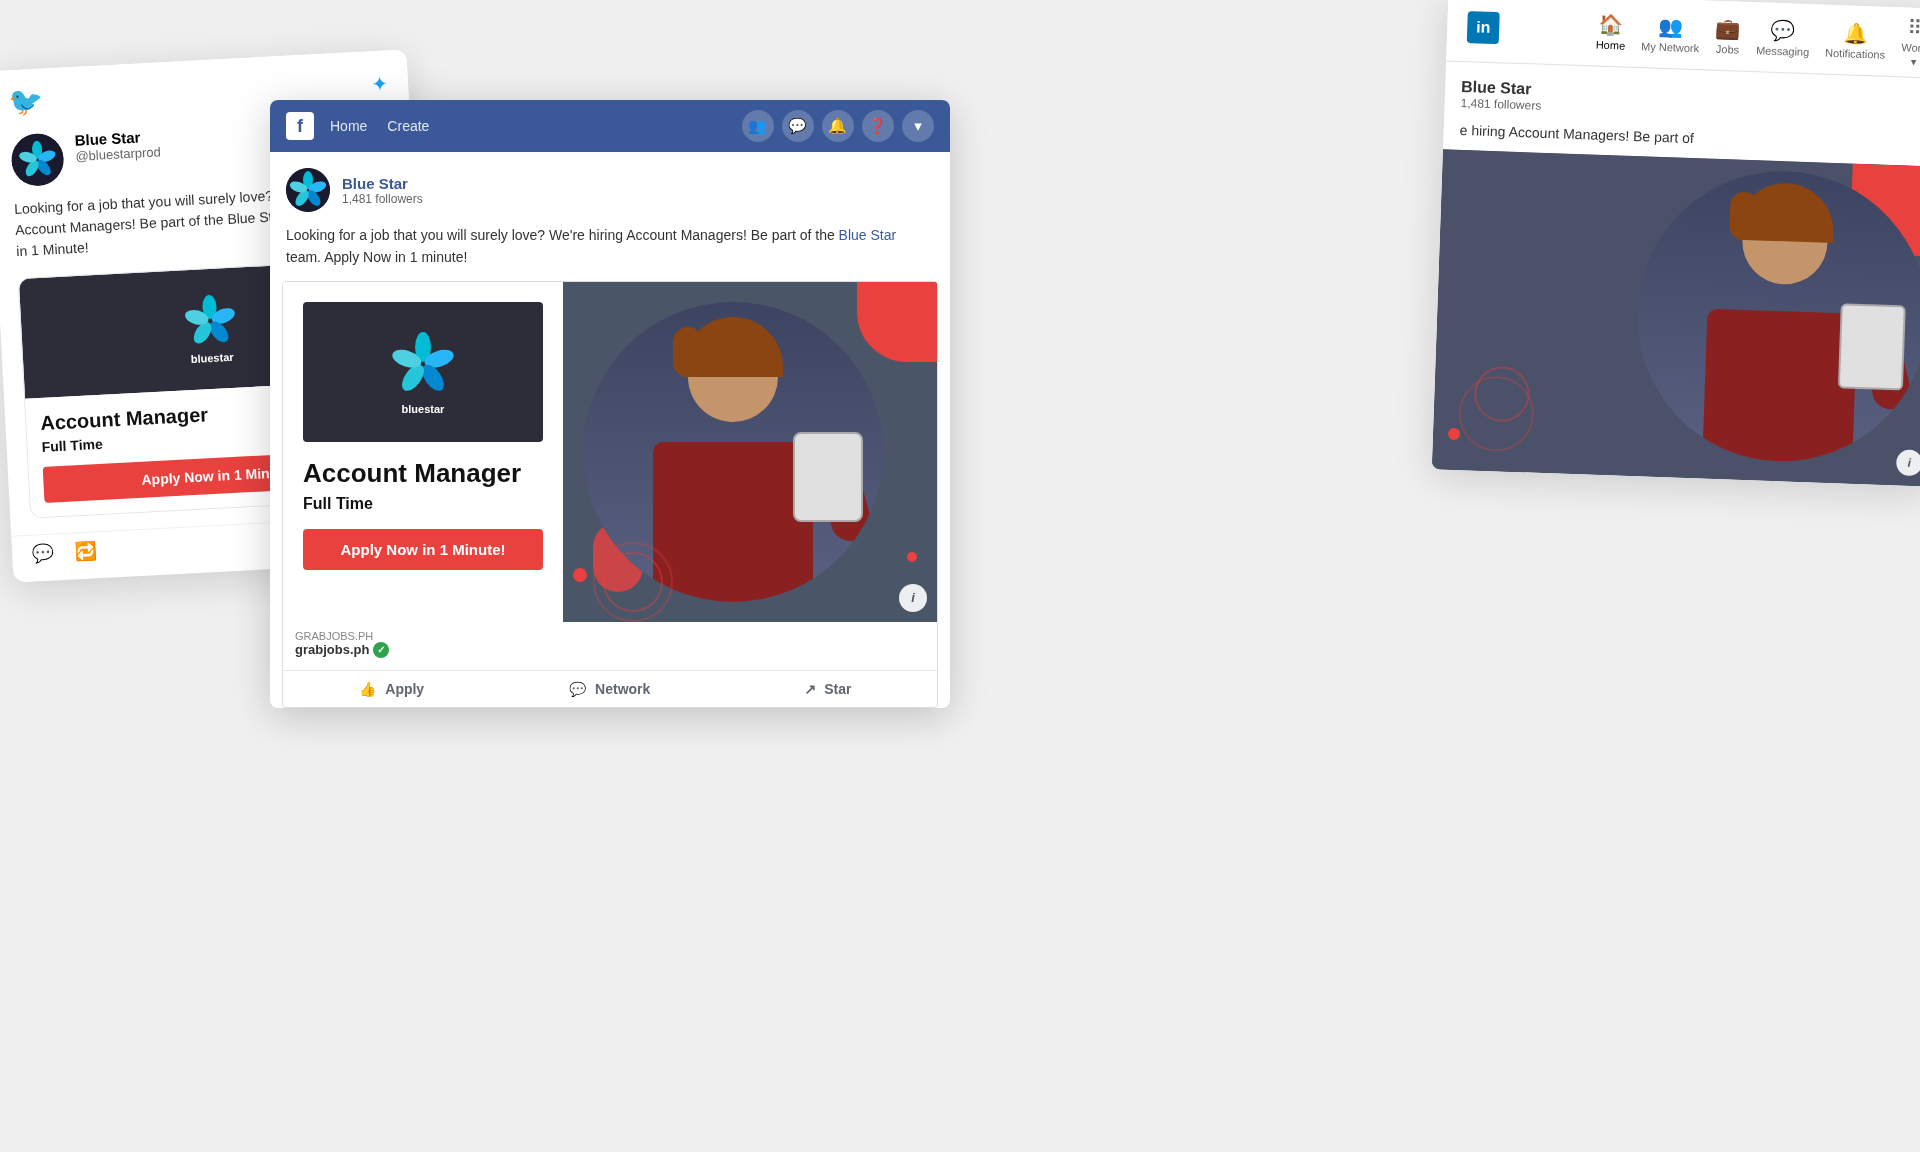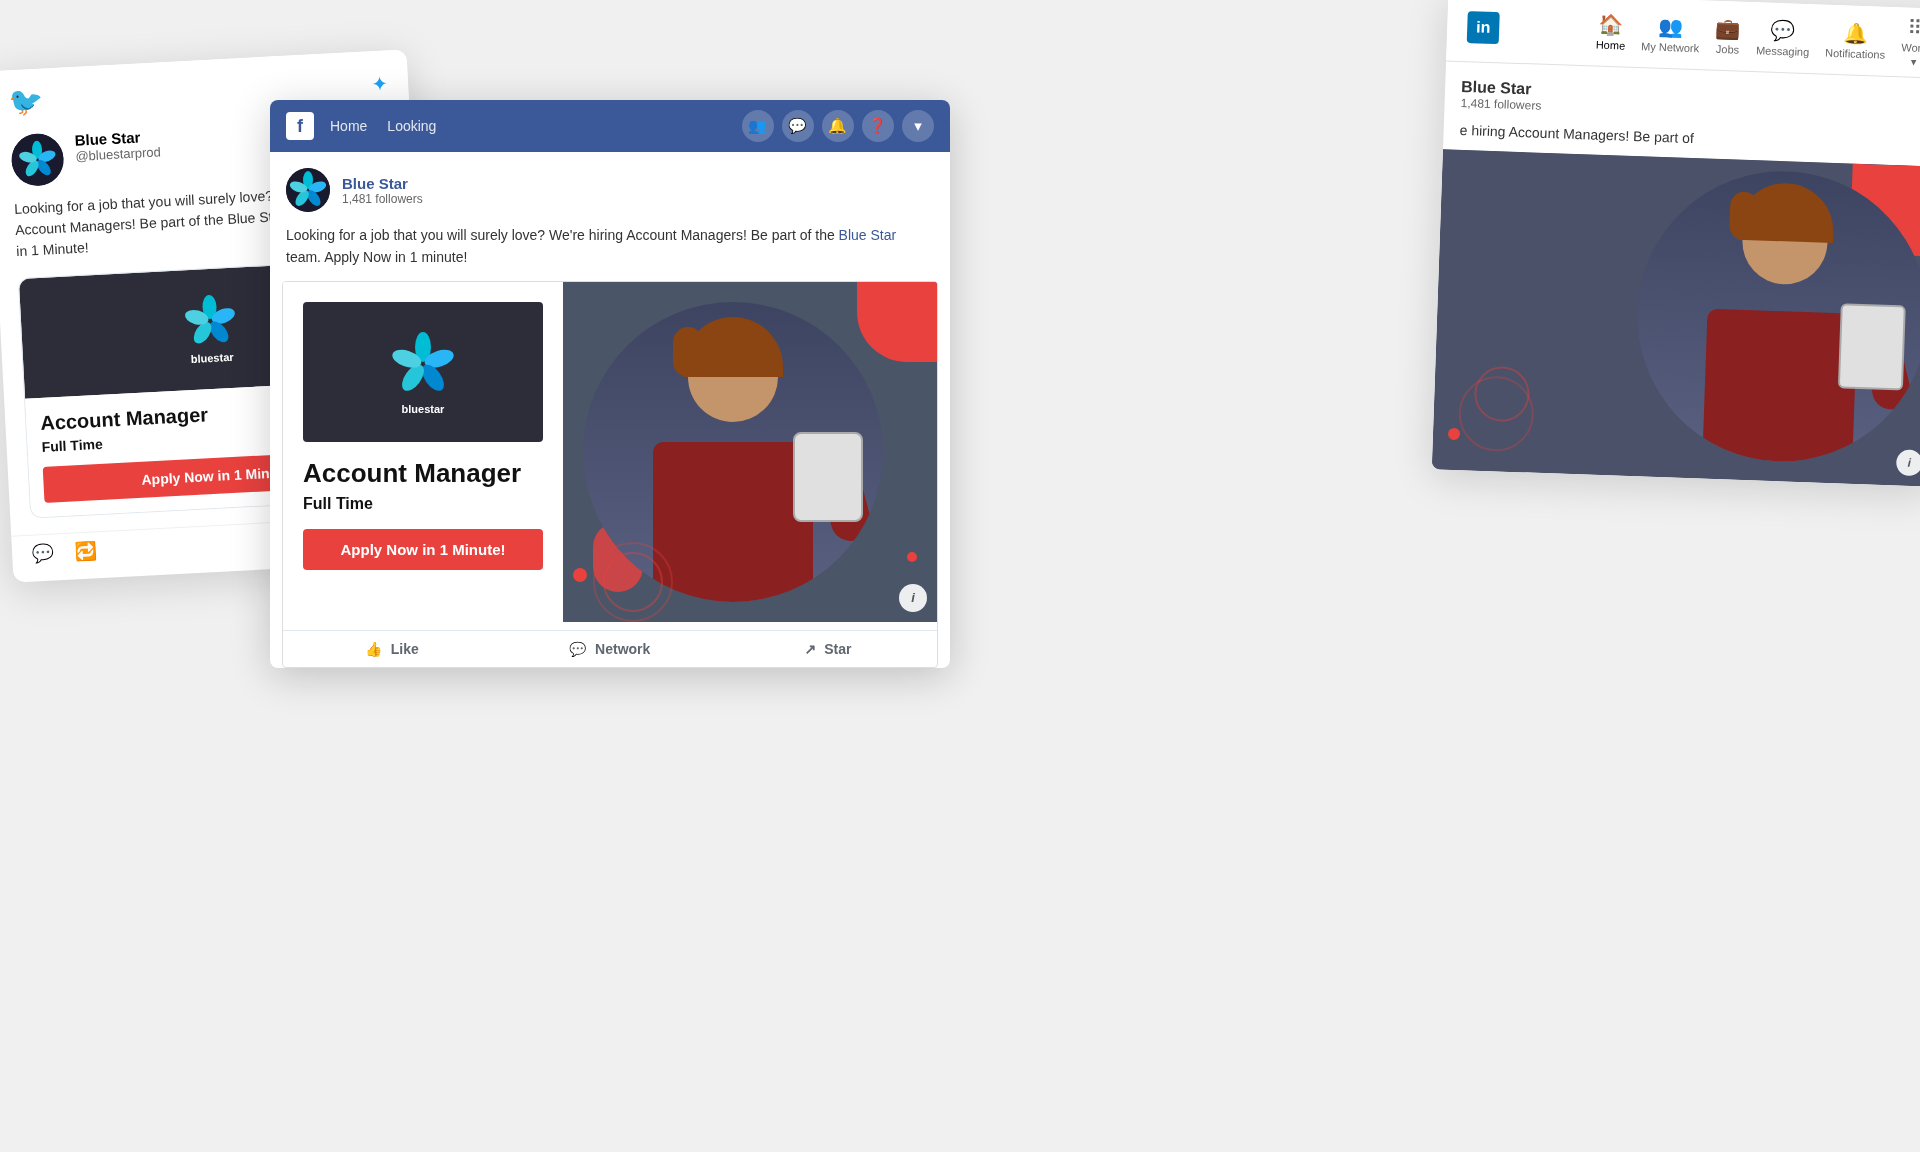--- a/index.html
+++ b/index.html
@@ -566,21 +566,21 @@
     <span class="twitter-action-icon">💬</span>
     <span class="twitter-action-icon">🔁</span>
   </div>
 </div>
 
 <div class="facebook-card">
   <div class="fb-nav">
     <div class="fb-logo">f</div>
     <div class="fb-nav-items">
       <span class="fb-nav-link">Home</span>
-      <span class="fb-nav-link">Looking</span>
+      <span class="fb-nav-link">Create</span>
     </div>
     <div class="fb-nav-icons">
       <div class="fb-nav-icon-circle">👥</div>
       <div class="fb-nav-icon-circle">💬</div>
       <div class="fb-nav-icon-circle">🔔</div>
       <div class="fb-nav-icon-circle">❓</div>
       <div class="fb-nav-icon-circle">▾</div>
     </div>
   </div>
 
@@ -653,24 +653,31 @@
 
         <div style="position:absolute;bottom:40px;left:10px;width:14px;height:14px;background:#e8413e;border-radius:50%;"></div>
         <div style="position:absolute;bottom:60px;right:20px;width:10px;height:10px;background:#e8413e;border-radius:50%;"></div>
 
         <div style="position:absolute;bottom:10px;left:40px;width:60px;height:60px;border:2px solid rgba(232,65,62,0.4);border-radius:50%;"></div>
         <div style="position:absolute;bottom:0px;left:30px;width:80px;height:80px;border:2px solid rgba(232,65,62,0.3);border-radius:50%;"></div>
 
         <div class="info-icon">i</div>
       </div>
     </div>
+    <div class="fb-source">
+      <div style="font-size:11px;color:#888;text-transform:uppercase;">GRABJOBS.PH</div>
+      <div class="fb-source-name">
+        <span>grabjobs.ph</span>
+        <span class="verified-badge">✓</span>
+      </div>
+    </div>
     <div class="fb-actions">
       <button class="fb-action-btn">
         <span>👍</span>
-        <span>Like</span>
+        <span>Apply</span>
       </button>
       <button class="fb-action-btn">
         <span>💬</span>
         <span>Network</span>
       </button>
       <button class="fb-action-btn">
         <span>↗</span>
         <span>Star</span>
       </button>
     </div>

